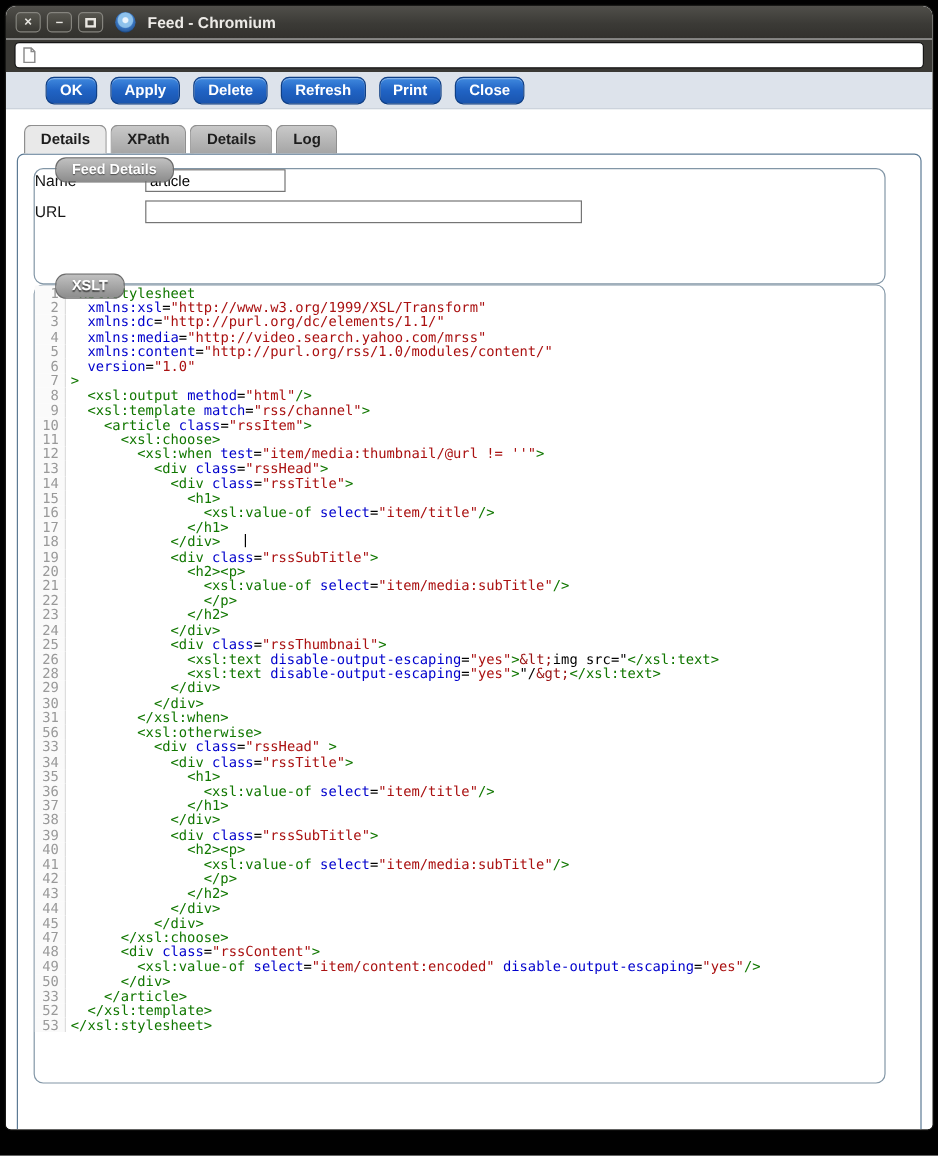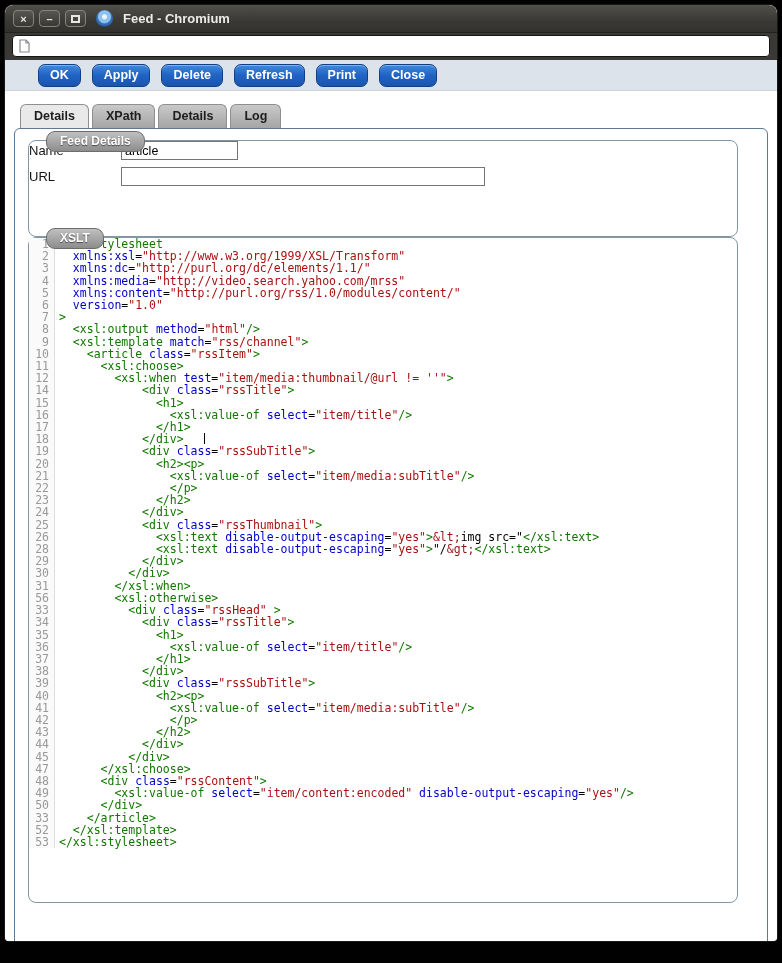--- a/index.html
+++ b/index.html
@@ -167,20 +167,21 @@
             <div class="cm-row"><span class="ln">3</span><span><span class="seg-p">  </span><span class="seg-a">xmlns:dc</span><span class="seg-p">=</span><span class="seg-s">"http://purl.org/dc/elements/1.1/"</span></span></div>
             <div class="cm-row"><span class="ln">4</span><span><span class="seg-p">  </span><span class="seg-a">xmlns:media</span><span class="seg-p">=</span><span class="seg-s">"http://video.search.yahoo.com/mrss"</span></span></div>
             <div class="cm-row"><span class="ln">5</span><span><span class="seg-p">  </span><span class="seg-a">xmlns:content</span><span class="seg-p">=</span><span class="seg-s">"http://purl.org/rss/1.0/modules/content/"</span></span></div>
             <div class="cm-row"><span class="ln">6</span><span><span class="seg-p">  </span><span class="seg-a">version</span><span class="seg-p">=</span><span class="seg-s">"1.0"</span></span></div>
             <div class="cm-row"><span class="ln">7</span><span><span class="seg-t">&gt;</span></span></div>
             <div class="cm-row"><span class="ln">8</span><span><span class="seg-p">  </span><span class="seg-t">&lt;xsl:output</span><span class="seg-p"> </span><span class="seg-a">method</span><span class="seg-p">=</span><span class="seg-s">"html"</span><span class="seg-t">/&gt;</span></span></div>
             <div class="cm-row"><span class="ln">9</span><span><span class="seg-p">  </span><span class="seg-t">&lt;xsl:template</span><span class="seg-p"> </span><span class="seg-a">match</span><span class="seg-p">=</span><span class="seg-s">"rss/channel"</span><span class="seg-t">&gt;</span></span></div>
             <div class="cm-row"><span class="ln">10</span><span><span class="seg-p">    </span><span class="seg-t">&lt;article</span><span class="seg-p"> </span><span class="seg-a">class</span><span class="seg-p">=</span><span class="seg-s">"rssItem"</span><span class="seg-t">&gt;</span></span></div>
             <div class="cm-row"><span class="ln">11</span><span><span class="seg-p">      </span><span class="seg-t">&lt;xsl:choose&gt;</span></span></div>
             <div class="cm-row"><span class="ln">12</span><span><span class="seg-p">        </span><span class="seg-t">&lt;xsl:when</span><span class="seg-p"> </span><span class="seg-a">test</span><span class="seg-p">=</span><span class="seg-s">"item/media:thumbnail/@url != ''"</span><span class="seg-t">&gt;</span></span></div>
+            <div class="cm-row"><span class="ln">13</span><span><span class="seg-p">          </span><span class="seg-t">&lt;div</span><span class="seg-p"> </span><span class="seg-a">class</span><span class="seg-p">=</span><span class="seg-s">"rssHead"</span><span class="seg-t">&gt;</span></span></div>
             <div class="cm-row"><span class="ln">14</span><span><span class="seg-p">            </span><span class="seg-t">&lt;div</span><span class="seg-p"> </span><span class="seg-a">class</span><span class="seg-p">=</span><span class="seg-s">"rssTitle"</span><span class="seg-t">&gt;</span></span></div>
             <div class="cm-row"><span class="ln">15</span><span><span class="seg-p">              </span><span class="seg-t">&lt;h1&gt;</span></span></div>
             <div class="cm-row"><span class="ln">16</span><span><span class="seg-p">                </span><span class="seg-t">&lt;xsl:value-of</span><span class="seg-p"> </span><span class="seg-a">select</span><span class="seg-p">=</span><span class="seg-s">"item/title"</span><span class="seg-t">/&gt;</span></span></div>
             <div class="cm-row"><span class="ln">17</span><span><span class="seg-p">              </span><span class="seg-t">&lt;/h1&gt;</span></span></div>
             <div class="cm-row"><span class="ln">18</span><span><span class="seg-p">            </span><span class="seg-t">&lt;/div&gt;</span><span class="seg-p">   </span><span class="cursor"></span></span></div>
             <div class="cm-row"><span class="ln">19</span><span><span class="seg-p">            </span><span class="seg-t">&lt;div</span><span class="seg-p"> </span><span class="seg-a">class</span><span class="seg-p">=</span><span class="seg-s">"rssSubTitle"</span><span class="seg-t">&gt;</span></span></div>
             <div class="cm-row"><span class="ln">20</span><span><span class="seg-p">              </span><span class="seg-t">&lt;h2&gt;&lt;p&gt;</span></span></div>
             <div class="cm-row"><span class="ln">21</span><span><span class="seg-p">                </span><span class="seg-t">&lt;xsl:value-of</span><span class="seg-p"> </span><span class="seg-a">select</span><span class="seg-p">=</span><span class="seg-s">"item/media:subTitle"</span><span class="seg-t">/&gt;</span></span></div>
             <div class="cm-row"><span class="ln">22</span><span><span class="seg-p">                </span><span class="seg-t">&lt;/p&gt;</span></span></div>
             <div class="cm-row"><span class="ln">23</span><span><span class="seg-p">              </span><span class="seg-t">&lt;/h2&gt;</span></span></div>

